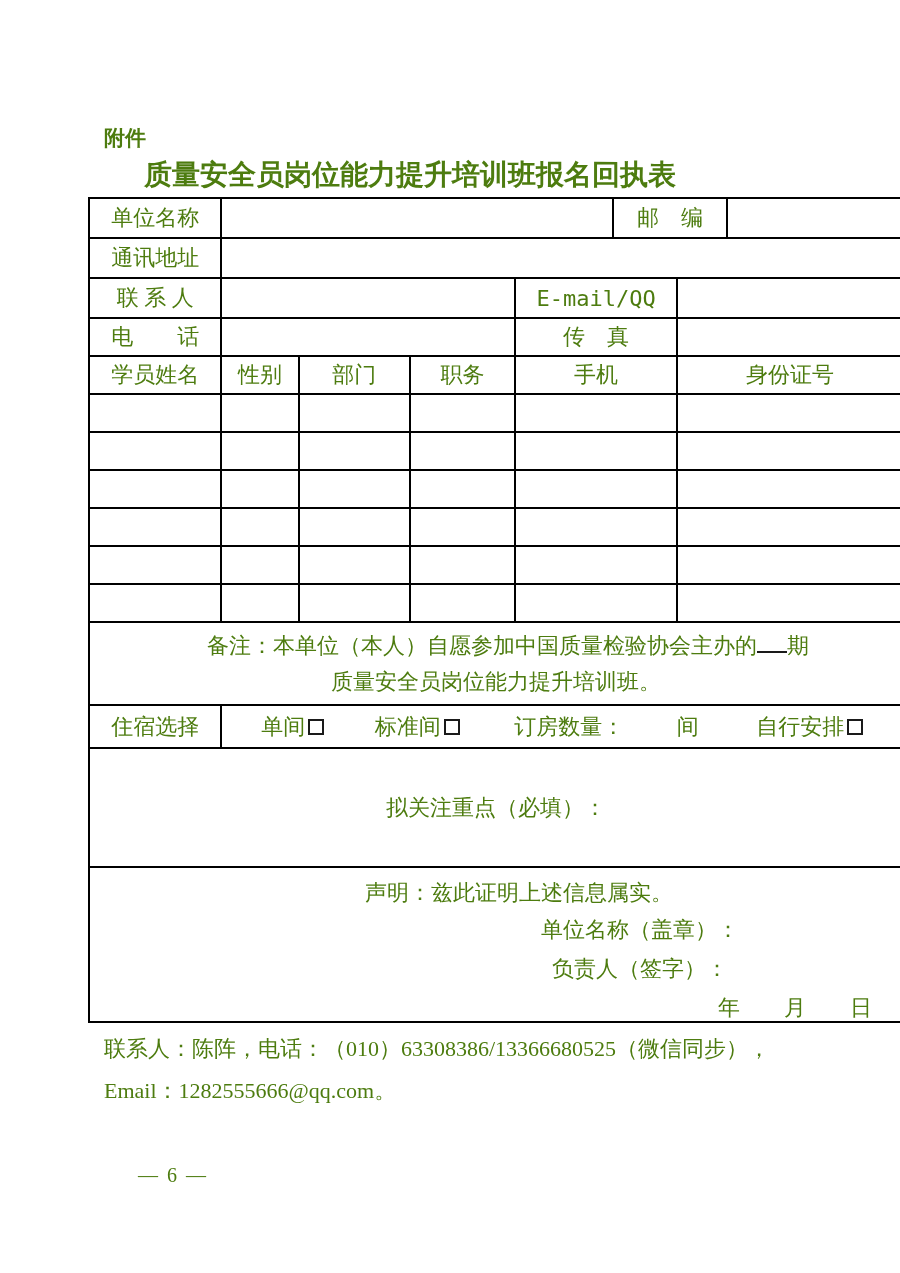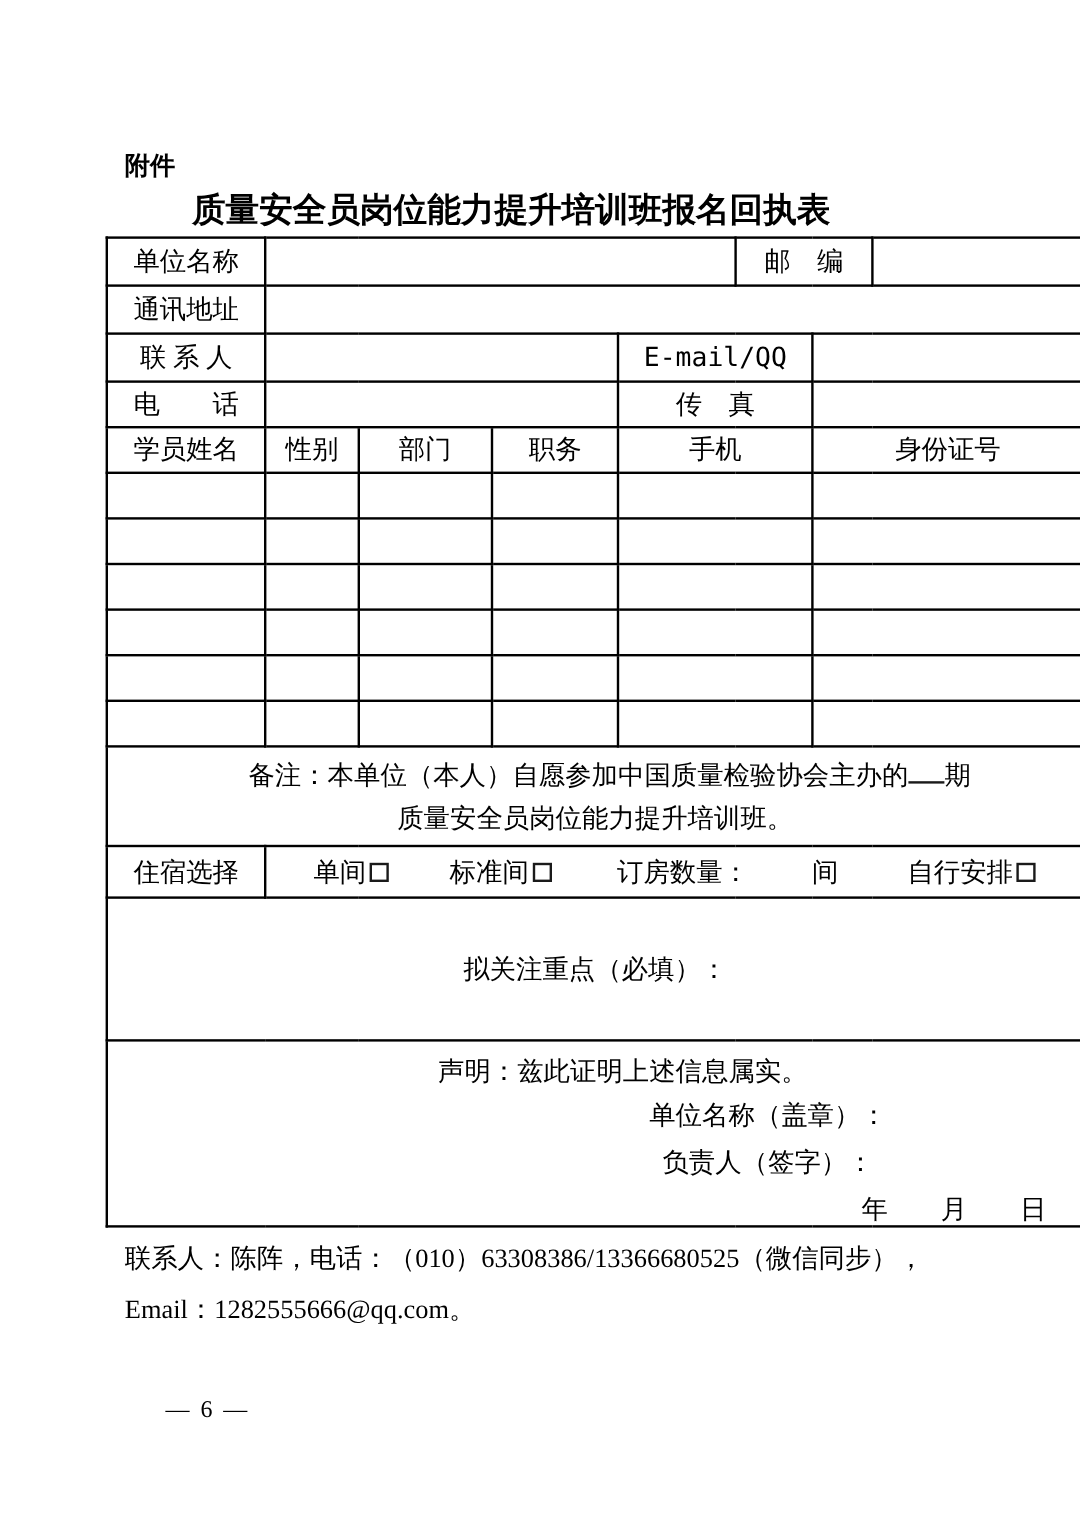--- a/index.html
+++ b/index.html
@@ -1,28 +1,28 @@
 <!DOCTYPE html>
 <html><head>
 <meta charset="utf-8">
 <style>
   * { margin:0; padding:0; box-sizing:border-box; }
   html,body { background:#e8e8e8; }
   .page {
     position:relative; width:900px; height:1273px; margin:0 auto;
-    background:#ffffff; color:#000000;
+    background:#ffffff; color:#4d7c0f;
     font-family:"Liberation Serif","DejaVu Serif",serif;
   }
   .attachment {
     position:absolute; left:104px; top:124px;
     font-family:"Liberation Sans","DejaVu Sans",sans-serif;
     font-weight:bold; font-size:21px;
   }
   .doc-title {
-    position:absolute; left:16px; top:156px; width:820px; text-align:center;
+    position:absolute; left:0; top:156px; width:820px; text-align:center;
     font-family:"Liberation Sans","DejaVu Sans",sans-serif;
     font-weight:bold; font-size:28px; letter-spacing:0px;
   }
   table.form {
     position:absolute; left:88px; top:197px; width:816px;
     border-collapse:collapse; table-layout:fixed;
   }
   table.form td {
     border:2px solid #000; font-size:22px; text-align:center;
     padding:0; overflow:hidden; vertical-align:middle;

